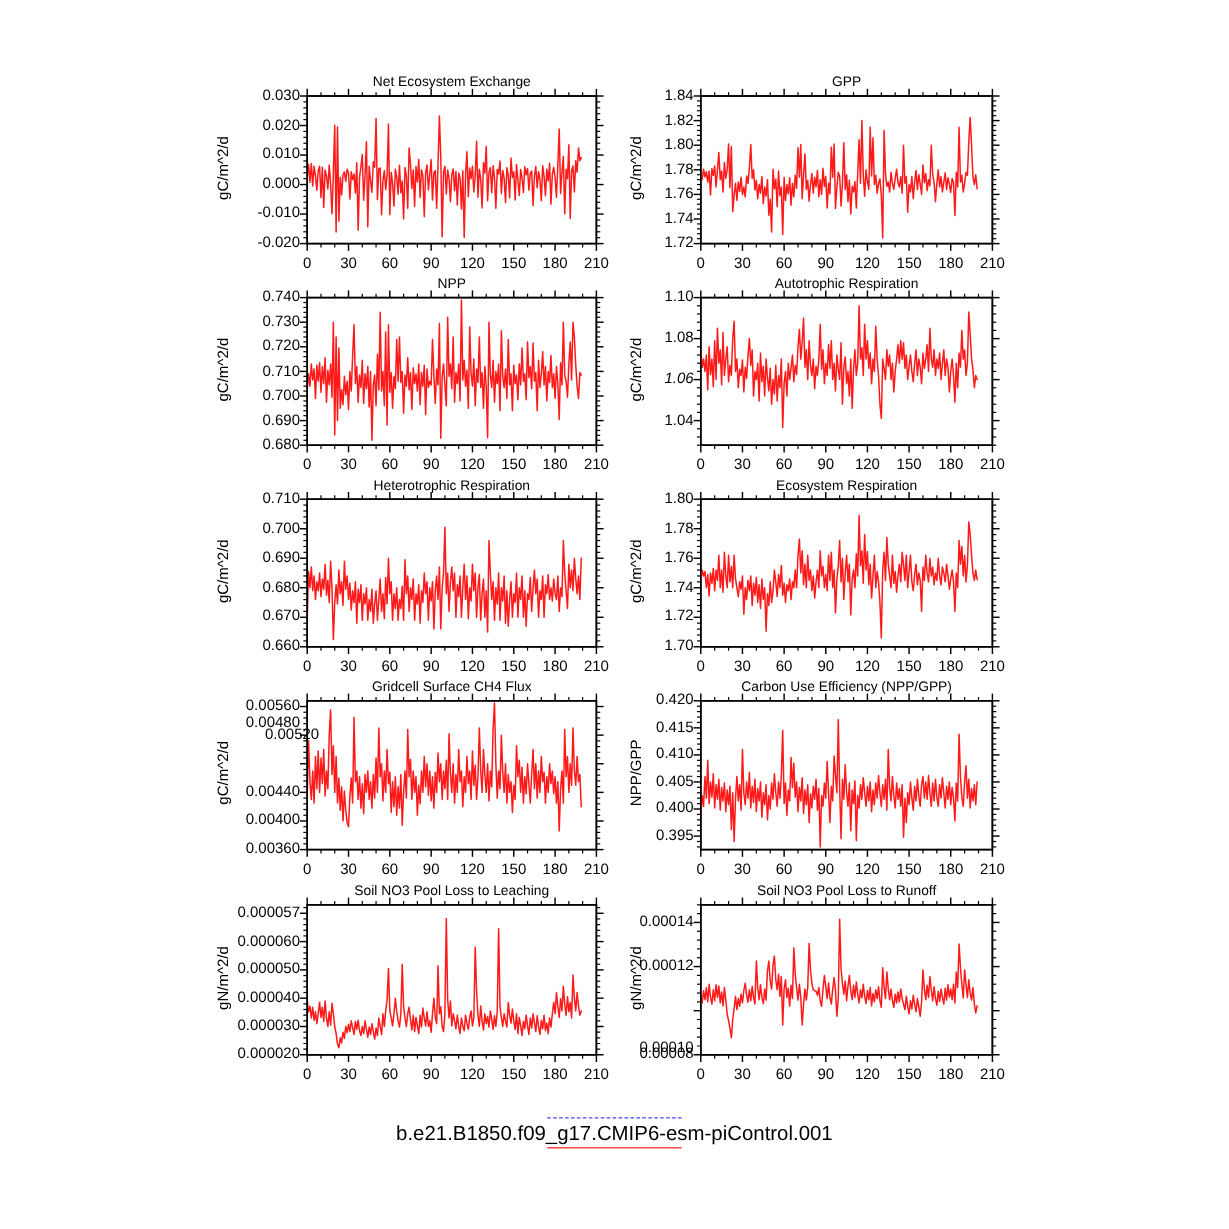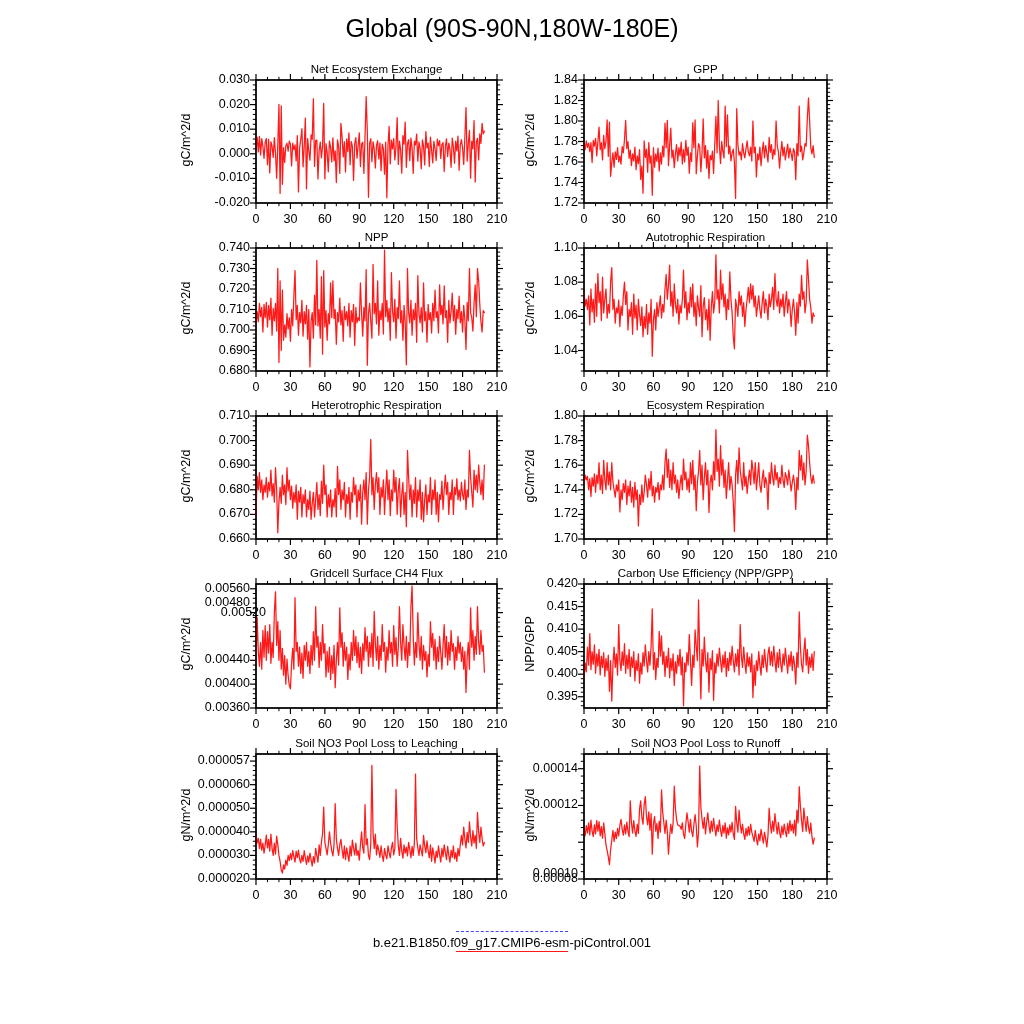--- a/index.html
+++ b/index.html
@@ -53,29 +53,28 @@
     white-space:nowrap;
     color:#000;
   }
   .plotbox{position:absolute;}
   .legend-wrap{
     position:absolute;
     left:0;width:1024px;
     text-align:center;
   }
   .legend-line1{font-size:12.5px;color:#000;}
-  .legend-line2{font-size:13px;color:#000;}
+  .legend-line2{font-size:17px;color:#000;}
   .legend-swatch{display:block;margin:1px auto 3px auto;}
   svg{display:block;}
 </style>
 </head>
 <body>
 
 <div id="figure">
-  <div class="fig-title">Global (90S-90N,180W-180E)</div>
   <div id="panels">
       <div class="panel" style="left: 0px; top: 0px; width: 1024px; height: 1024px; pointer-events: none;">
         <div class="panel-title" style="left: 256px; width: 241px; top: 63px;">Net Ecosystem Exchange</div>
         <div class="ylabel" style="width: 120px; left: 126px; top: 132.5px;">gC/m^2/d</div>
         <div class="ytick-label" style="width: 80px; left: 170px; top: 195px;">-0.020</div>
         <div class="ytick-label" style="width: 80px; left: 170px; top: 170.4px;">-0.010</div>
         <div class="ytick-label" style="width: 80px; left: 170px; top: 145.8px;">0.000</div>
         <div class="ytick-label" style="width: 80px; left: 170px; top: 121.2px;">0.010</div>
         <div class="ytick-label" style="width: 80px; left: 170px; top: 96.6px;">0.020</div>
         <div class="ytick-label" style="width: 80px; left: 170px; top: 72px;">0.030</div>
@@ -446,21 +445,21 @@
           <line x1="256" y1="252.09999999999957" x2="252.8" y2="252.09999999999957" stroke="#000000" stroke-width="1"></line>
           <line x1="497" y1="252.09999999999957" x2="500.2" y2="252.09999999999957" stroke="#000000" stroke-width="1"></line>
           <polyline points="256.00,325.49 257.15,311.55 258.30,321.80 259.44,303.35 260.59,316.68 261.74,307.45 262.89,332.05 264.03,304.38 265.18,317.70 266.33,302.32 267.48,326.93 268.62,305.40 269.77,319.75 270.92,298.22 272.07,335.13 273.21,308.48 274.36,320.78 275.51,303.35 276.66,331.03 277.80,268.50 278.95,362.39 280.10,280.80 281.25,350.50 282.40,290.02 283.54,340.25 284.69,324.88 285.84,337.18 286.99,313.60 288.13,328.98 289.28,317.70 290.43,341.28 291.58,309.50 292.72,325.90 293.87,296.17 295.02,270.55 296.17,319.75 297.31,305.40 298.46,335.13 299.61,312.57 300.76,322.83 301.90,300.27 303.05,336.15 304.20,311.55 305.35,323.85 306.50,305.40 307.64,339.23 308.79,309.50 309.94,366.90 311.09,320.78 312.23,312.57 313.38,338.20 314.53,295.15 315.68,324.88 316.82,260.30 317.97,325.90 319.12,309.50 320.27,338.20 321.41,276.70 322.56,354.19 323.71,270.55 324.86,326.93 326.00,310.52 327.15,340.25 328.30,313.60 329.45,323.85 330.60,282.85 331.74,317.70 332.89,280.80 334.04,318.73 335.19,309.50 336.33,344.35 337.48,312.57 338.63,321.80 339.78,298.22 340.92,324.88 342.07,310.52 343.22,341.28 344.37,306.43 345.51,319.75 346.66,311.55 347.81,325.90 348.96,303.35 350.10,337.18 351.25,310.52 352.40,321.80 353.55,304.38 354.70,345.38 355.84,307.45 356.99,322.83 358.14,317.70 359.29,320.78 360.43,282.85 361.58,313.60 362.73,336.15 363.88,307.45 365.02,320.78 366.17,269.52 367.32,365.26 368.47,313.60 369.61,303.35 370.76,320.78 371.91,338.20 373.06,264.40 374.20,313.60 375.35,303.35 376.50,323.85 377.65,280.80 378.80,335.13 379.94,310.52 381.09,319.75 382.24,303.35 383.39,334.10 384.53,250.05 385.68,316.68 386.83,300.27 387.98,321.80 389.12,308.48 390.27,340.25 391.42,272.60 392.57,311.55 393.71,321.80 394.86,299.25 396.01,338.20 397.16,307.45 398.30,318.73 399.45,280.80 400.60,322.83 401.75,310.52 402.90,340.25 404.04,305.40 405.19,321.80 406.34,364.85 407.49,268.50 408.63,312.57 409.78,322.83 410.93,300.27 412.08,335.13 413.22,309.50 414.37,319.75 415.52,303.35 416.67,342.30 417.81,275.67 418.96,313.60 420.11,322.83 421.26,307.45 422.40,332.05 423.55,282.85 424.70,320.78 425.85,311.55 427.00,342.30 428.14,304.38 429.29,319.75 430.44,312.57 431.59,333.08 432.73,303.35 433.88,320.78 435.03,290.02 436.18,317.70 437.32,311.55 438.47,333.08 439.62,284.90 440.77,314.63 441.91,305.40 443.06,323.85 444.21,285.92 445.36,317.70 446.50,310.52 447.65,342.30 448.80,300.27 449.95,322.83 451.10,311.55 452.24,293.10 453.39,320.78 454.54,305.40 455.69,334.10 456.83,309.50 457.98,318.73 459.13,296.17 460.28,322.83 461.42,311.55 462.57,332.05 463.72,305.40 464.87,319.75 466.01,349.48 467.16,302.32 468.31,320.78 469.46,268.50 470.60,312.57 471.75,317.70 472.90,331.03 474.05,303.35 475.20,284.90 476.34,316.68 477.49,268.50 478.64,280.80 479.79,304.38 480.93,321.80 482.08,332.05 483.23,310.52 484.38,312.57" fill="none" stroke="#ff1a1a" stroke-width="1.25" stroke-linejoin="round" stroke-linecap="round"></polyline>
           <rect x="256" y="248" width="241" height="123" fill="none" stroke="#000000" stroke-width="1.3"></rect>
         </svg>
       </div>
       <div class="panel" style="left: 0px; top: 0px; width: 1024px; height: 1024px; pointer-events: none;">
         <div class="panel-title" style="left: 584px; width: 243px; top: 231px;">Autotrophic Respiration</div>
         <div class="ylabel" style="width: 120px; left: 470px; top: 300.5px;">gC/m^2/d</div>
         <div class="ytick-label" style="width: 80px; left: 498px; top: 342.5px;">1.04</div>
-        <div class="ytick-label" style="width: 80px; left: 498px; top: 308.333px;">1.06</div>
+        <div class="ytick-label" style="width: 80px; left: 498px; top: 308.333px; font-style: italic;">1.06</div>
         <div class="ytick-label" style="width: 80px; left: 498px; top: 274.167px;">1.08</div>
         <div class="ytick-label" style="width: 80px; left: 498px; top: 240px;">1.10</div>
         <div class="xtick-label" style="width: 40px; left: 564px; top: 380px;">0</div>
         <div class="xtick-label" style="width: 40px; left: 598.714px; top: 380px;">30</div>
         <div class="xtick-label" style="width: 40px; left: 633.429px; top: 380px;">60</div>
         <div class="xtick-label" style="width: 40px; left: 668.143px; top: 380px;">90</div>
         <div class="xtick-label" style="width: 40px; left: 702.857px; top: 380px;">120</div>
         <div class="xtick-label" style="width: 40px; left: 737.571px; top: 380px;">150</div>
         <div class="xtick-label" style="width: 40px; left: 772.286px; top: 380px;">180</div>
         <div class="xtick-label" style="width: 40px; left: 807px; top: 380px;">210</div>

